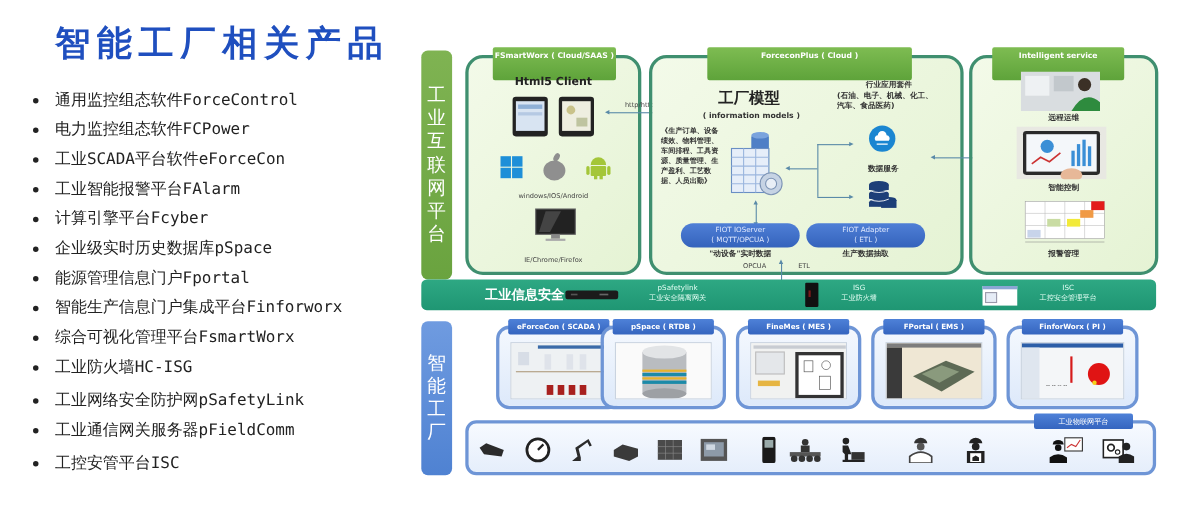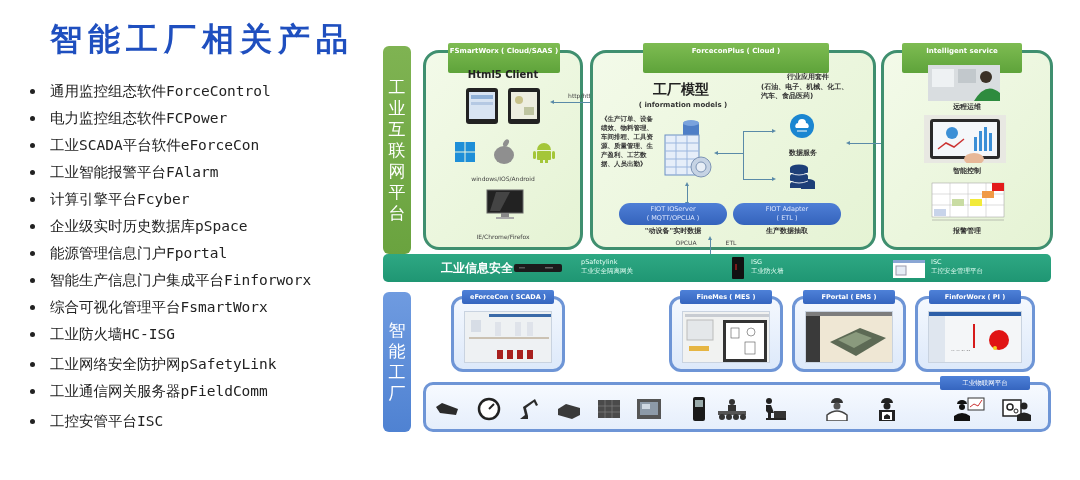--- a/index.html
+++ b/index.html
@@ -62,21 +62,21 @@
     color: #dfe8ff; font-size: 6.5px; text-align: center; line-height: 9px; padding-top: 2px;
     border-radius: 11px;
   }
 
   
   .sec-bar {
     position: absolute; left: 0; top: 212px; width: 668px; height: 28px;
     background: linear-gradient(#2ea883, #1f9673); border-radius: 5px; color: #fff;
   }
   .sec-title { position: absolute; left: 10px; top: 6px; font-size: 12px; font-weight: bold; margin-left: 48px; }
-  .sec-item { position: absolute; top: 4px; font-size: 6.5px; line-height: 9px; text-align: left; color: #e6fff5; }
+  .sec-item { position: absolute; top: 4px; font-size: 6.5px; line-height: 9px; text-align: center; color: #e6fff5; }
 
   
   .fpanel {
     position: absolute; top: 254px; width: 114px; height: 76px;
     border: 3px solid #6e95d6; border-radius: 12px;
     background: linear-gradient(#f4f8fe, #dde9fa);
   }
   .ftab {
     position: absolute; top: -9px; left: 50%; transform: translateX(-50%);
     width: 92px; height: 14px; line-height: 14px; background: linear-gradient(#4e81d8, #3565bf);
@@ -338,20 +338,33 @@
         <rect x="50" y="10" width="6" height="14" fill="#dfe3ea"></rect>
         <rect x="62" y="10" width="6" height="14" fill="#dfe3ea"></rect>
       <g fill="#a8201e">
           <rect x="32" y="38" width="6" height="9"></rect>
           <rect x="42" y="38" width="6" height="9"></rect>
           <rect x="52" y="38" width="6" height="9"></rect>
           <rect x="62" y="38" width="6" height="9"></rect>
         </g>
     </svg>
   </div>
+  <div class="fpanel" style="left:163px;">
+    <div class="ftab">pSpace ( RTDB )</div>
+    <svg class="fshot" width="88" height="52">
+      <rect width="88" height="52" fill="#fafafa"></rect>
+      <rect x="24" y="8" width="40" height="38" fill="#b9bcc0"></rect>
+      <ellipse cx="44" cy="8" rx="20" ry="6" fill="#e2e4e6"></ellipse>
+      <ellipse cx="44" cy="46" rx="20" ry="5" fill="#9da0a4"></ellipse>
+      <rect x="24" y="24" width="40" height="2" fill="#e8b22a"></rect>
+      <rect x="24" y="27" width="40" height="3" fill="#1c8aa8"></rect>
+      <rect x="24" y="31" width="40" height="2" fill="#e8b22a"></rect>
+      <rect x="24" y="34" width="40" height="3" fill="#1c8aa8"></rect>
+    </svg>
+  </div>
   <div class="fpanel" style="left:286px;">
     <div class="ftab">FineMes ( MES )</div>
     <svg class="fshot" width="88" height="52">
       <rect width="88" height="52" fill="#f1f2f1"></rect>
       <rect x="2" y="2" width="84" height="3" fill="#c8ccd2"></rect>
       <rect x="4" y="8" width="26" height="20" fill="#e4e7ea" stroke="#bbb"></rect>
       <rect x="6" y="34" width="20" height="5" fill="#e6b542"></rect>
       <rect x="40" y="8" width="44" height="42" fill="#333"></rect>
       <rect x="43" y="11" width="38" height="36" fill="#fff"></rect>
       <g stroke="#555" stroke-width="0.6" fill="none">

